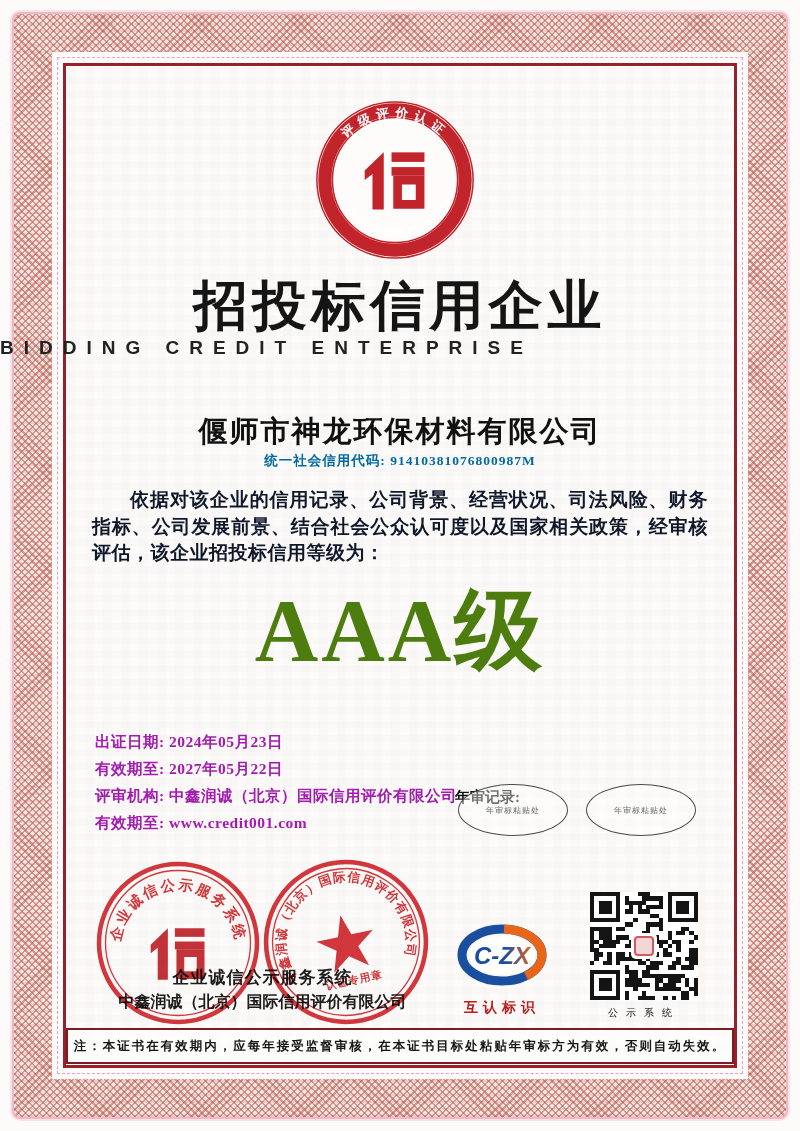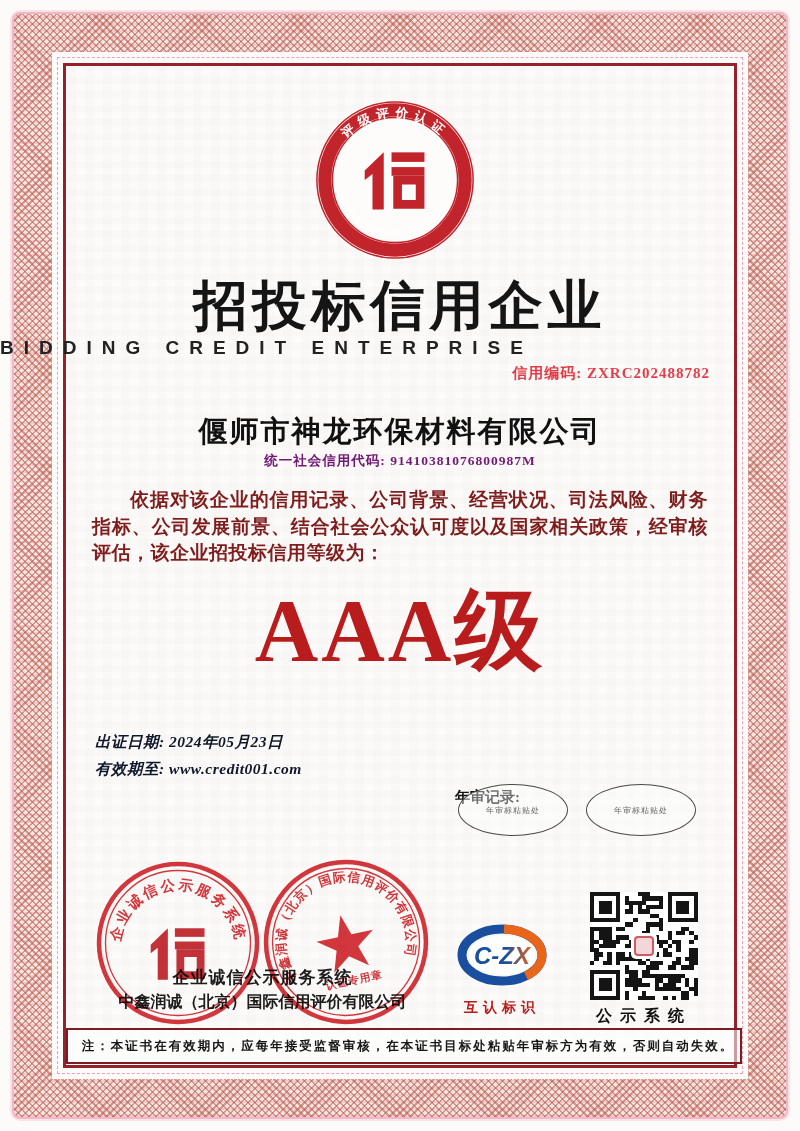--- a/index.html
+++ b/index.html
@@ -26,27 +26,27 @@
   .title{left:0;top:270px;width:100%;text-align:center;font-size:54px;font-weight:bold;
          color:#151515;letter-spacing:5px;}
   .subtitle{left:0;top:337px;width:100%;text-align:left;font-size:19px;font-weight:bold;
          color:#222;letter-spacing:10px;font-family:"Liberation Sans","DejaVu Sans",sans-serif;}
   .codeline{right:90px;top:364px;font-size:15px;font-weight:bold;color:#e23c47;
          letter-spacing:1px;}
   .codeline .val{color:#e0404d;}
   .company{left:0;top:412px;width:100%;text-align:center;font-size:29px;font-weight:bold;
          color:#111;letter-spacing:2px;}
   .uscc{left:0;top:452px;width:100%;text-align:center;font-size:13.5px;font-weight:bold;
-         color:#701a75;letter-spacing:1px;}
-  .statement{left:92px;top:487px;width:616px;font-size:19px;font-weight:bold;color:#7f1d1d;
+         color:#0369a1;letter-spacing:1px;}
+  .statement{left:92px;top:487px;width:616px;font-size:19px;font-weight:bold;color:#0f172a;
          line-height:1.4;text-align:justify;text-indent:2em;letter-spacing:.5px;}
   .grade{left:0;top:583px;width:100%;text-align:center;font-size:88px;font-weight:bold;
-         color:#b91c1c;letter-spacing:3px;line-height:1.1;}
+         color:#4d7c0f;letter-spacing:3px;line-height:1.1;}
   
-  .details{left:95px;top:728px;font-size:15.5px;font-weight:bold;color:#0f172a;font-style:italic;}
+  .details{left:95px;top:728px;font-size:15.5px;font-weight:bold;color:#a21caf;}
   .detail-row{height:27px;line-height:27px;letter-spacing:.5px;}
   .review-label{left:455px;top:788px;font-size:15px;font-weight:bold;color:#111;}
   .oval{border:1.5px solid #4a4a4a;border-radius:50%;display:flex;align-items:center;
         justify-content:center;width:108px;height:50px;background:rgba(255,255,255,.4);}
   .oval span{font-size:8px;color:#666;letter-spacing:1px;}
   .oval1{left:458px;top:784px;} .oval2{left:586px;top:784px;}
   
   .stampL{left:93px;top:858px;width:170px;height:170px;mix-blend-mode:multiply;opacity:.93;}
   .stampR{left:260px;top:856px;width:172px;height:172px;mix-blend-mode:multiply;opacity:.93;}
   .issuer1{left:95px;top:966px;width:335px;text-align:center;font-size:17px;font-weight:bold;color:#1c1c1c;letter-spacing:1px;}
@@ -54,25 +54,25 @@
   .czx{left:452px;top:920px;width:100px;height:70px;}
   .czx-label{left:448px;top:999px;width:108px;text-align:center;font-size:14px;font-weight:bold;
         color:#b91c1c;letter-spacing:5px;}
   .qr{left:590px;top:892px;width:108px;height:108px;display:grid;
       grid-template-columns:repeat(25,1fr);grid-template-rows:repeat(25,1fr);background:#fff;}
   .qr div{background:#fff;} .qr div.on{background:#141414;}
   .qr-logo{left:631px;top:933px;width:26px;height:26px;background:#fff;border-radius:5px;
       display:flex;align-items:center;justify-content:center;}
   .qr-logo i{display:block;width:16px;height:16px;border:2px solid #d05a5f;border-radius:4px;
       background:rgba(208,90,95,.25);}
-  .qr-label{left:585px;top:1006px;width:118px;text-align:center;font-size:16px;font-weight:bold;
+  .qr-label{left:585px;top:1006px;width:118px;text-align:center;font-size:10px;font-weight:normal;
       color:#111;letter-spacing:8px;}
   
   .note{left:66px;top:1028px;width:664px;height:32px;border:2px solid #7c1b22;
-      display:flex;align-items:center;justify-content:center;background:rgba(255,255,255,.55);padding-left:8px;}
+      display:flex;align-items:center;justify-content:center;background:rgba(255,255,255,.55);}
   .note span{font-size:12.5px;font-weight:bold;color:#161616;letter-spacing:2px;white-space:nowrap;}
 </style>
 </head>
 <body>
 
 <div class="page">
   <div class="lattice abs"></div>
   <div class="paper abs"></div>
   <div class="gapline abs"></div>
   <div class="innerline abs"></div>
@@ -96,35 +96,38 @@
       <textPath href="#arcTopE" startOffset="50%" text-anchor="middle">评级评价认证</textPath>
     </text>
     <text font-size="8.6" font-weight="bold" fill="#ffffff" letter-spacing="1.5" font-family="Liberation Sans, sans-serif">
       <textPath href="#arcBotE" startOffset="50%" text-anchor="middle">PINGJI PINGJIA RENZHENG</textPath>
     </text>
     <use href="#xinLogo" transform="translate(85,86) scale(0.92)"></use>
   </svg>
 
   <div class="title abs">招投标信用企业</div>
   <div class="subtitle abs">BIDDING CREDIT ENTERPRISE</div>
-  <div class="codeline abs">
-    <span>信用编码: </span><span class="val">ZXRC202488782</span>
-  </div>
 
   <div class="company abs">偃师市神龙环保材料有限公司</div>
   <div class="uscc abs">
     <span>统一社会信用代码: </span><span>91410381076800987M</span>
   </div>
 
   <div class="statement abs">依据对该企业的信用记录、公司背景、经营状况、司法风险、财务指标、公司发展前景、结合社会公众认可度以及国家相关政策，经审核评估，该企业招投标信用等级为：</div>
   <div class="grade abs">AAA级</div>
 
   <div class="details abs">
     <div class="detail-row">
       <span>出证日期: </span><span>2024年05月23日</span>
+    </div>
+    <div class="detail-row">
+      <span>有效期至: </span><span>2027年05月22日</span>
+    </div>
+    <div class="detail-row">
+      <span>评审机构: </span><span>中鑫润诚（北京）国际信用评价有限公司</span>
     </div>
     <div class="detail-row">
       <span>有效期至: </span><span>www.credit001.com</span>
     </div>
   </div>
 
   <div class="review-label abs">年审记录:</div>
   <div class="oval oval1 abs">
     <span>年审标粘贴处</span>
   </div>

